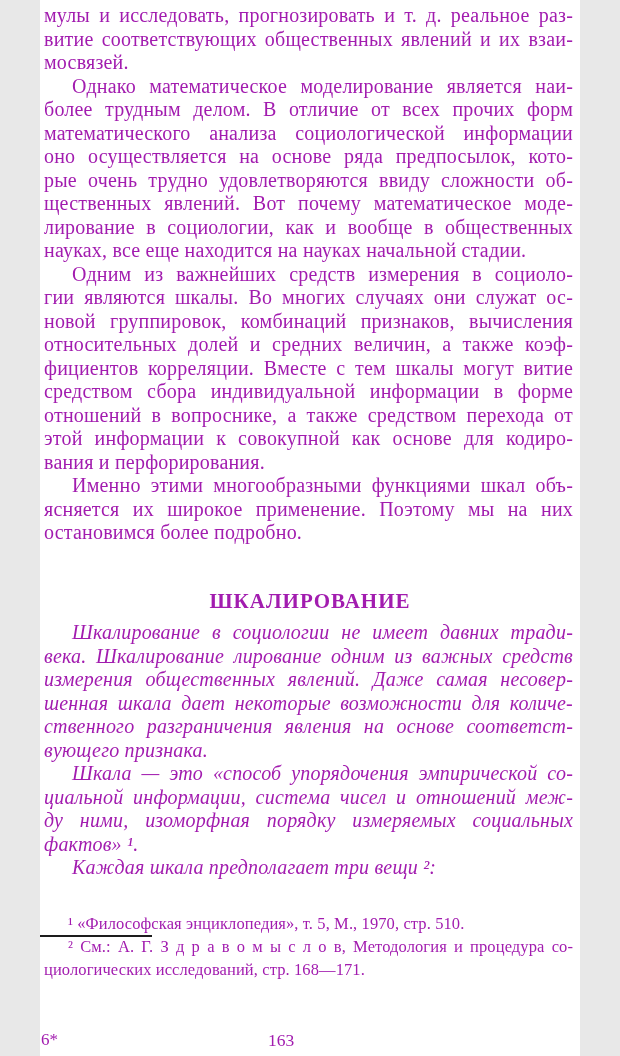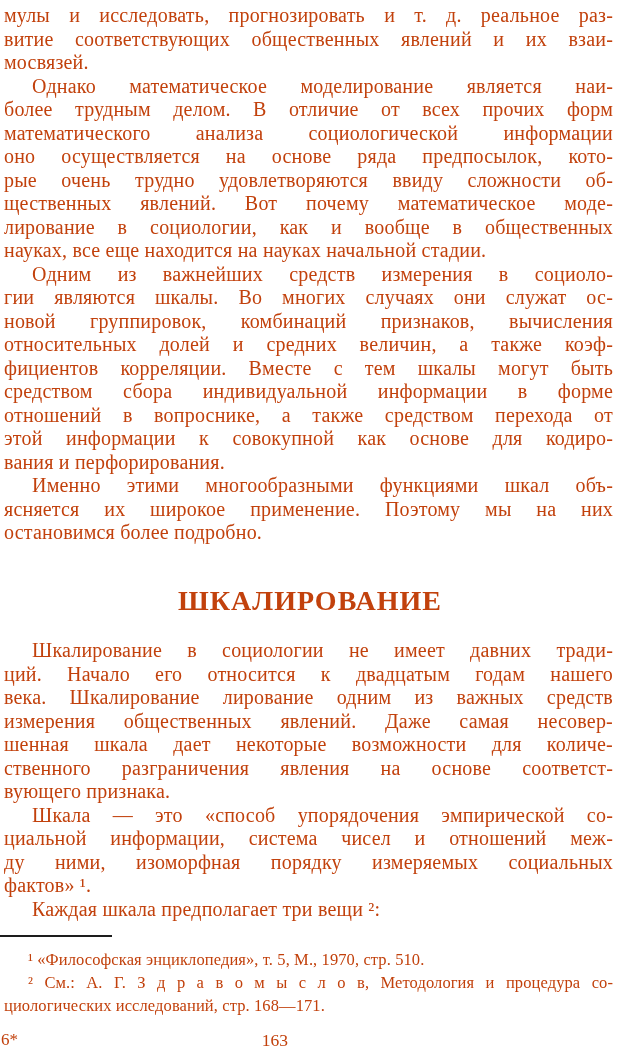--- a/index.html
+++ b/index.html
@@ -1,82 +1,82 @@
 <!DOCTYPE html>
 <html lang="ru"><head>
 <meta charset="utf-8">
 <style>
   html, body { margin: 0; padding: 0; }
   body { background: #e8e8e8; }
   .page {
     position: relative;
-    width: 620px;
+    width: 540px;
     height: 1056px;
     background: #ffffff;
     font-family: "Liberation Serif", "DejaVu Serif", serif;
-    color: #c2410c;
+    color: #a21caf;
     overflow: hidden;
     margin: 0 auto;
   }
   .text-block {
     position: absolute;
     left: 4px;
     right: 7px;
   }
   .block-top { top: 4px; }
-  .block-bottom { top: 639px; }
+  .block-bottom { top: 621px; font-style: italic; }
   .line {
     font-size: 20px;
     line-height: 23.5px;
     letter-spacing: 0.2px;
     text-align: justify;
     text-align-last: justify;
     white-space: normal;
   }
   .line.indented { text-indent: 28px; }
   .line.para-end { text-align-last: left; }
   .section-heading {
     position: absolute;
     left: 0;
     right: 0;
     top: 589px;
     text-align: center;
-    font-size: 28px;
+    font-size: 21px;
     font-weight: bold;
     letter-spacing: 1px;
     line-height: 24px;
   }
   .footnote-rule {
     position: absolute;
     left: 0;
     top: 935px;
     width: 112px;
     height: 2px;
     background: #1d1d1d;
   }
-  .footnotes { top: 948px; }
+  .footnotes { top: 912px; }
   .footnotes .line {
     font-size: 16.5px;
     line-height: 23.2px;
     letter-spacing: 0.1px;
   }
   .footnotes .line.indented { text-indent: 24px; }
   .signature-mark {
     position: absolute;
     left: 1px;
     top: 1030px;
     font-size: 17px;
     line-height: 20px;
   }
   .page-number {
     position: absolute;
     left: 228px;
     width: 60px;
     top: 1030px;
-    text-align: right;
+    text-align: left;
     font-size: 17.5px;
     line-height: 20px;
   }
 </style>
 </head>
 <body>
 
 <div class="page">
 
   <div class="text-block block-top" id="block-top">
@@ -88,35 +88,34 @@
       <div class="line">математического анализа социологической информации</div>
       <div class="line">оно осуществляется на основе ряда предпосылок, кото-</div>
       <div class="line">рые очень трудно удовлетворяются ввиду сложности об-</div>
       <div class="line">щественных явлений. Вот почему математическое моде-</div>
       <div class="line">лирование в социологии, как и вообще в общественных</div>
       <div class="line para-end">науках, все еще находится на науках начальной стадии.</div>
       <div class="line indented">Одним из важнейших средств измерения в социоло-</div>
       <div class="line">гии являются шкалы. Во многих случаях они служат ос-</div>
       <div class="line">новой группировок, комбинаций признаков, вычисления</div>
       <div class="line">относительных долей и средних величин, а также коэф-</div>
-      <div class="line">фициентов корреляции. Вместе с тем шкалы могут быть</div>
+      <div class="line">фициентов корреляции. Вместе с тем шкалы могут витие</div>
       <div class="line">средством сбора индивидуальной информации в форме</div>
       <div class="line">отношений в вопроснике, а также средством перехода от</div>
       <div class="line">этой информации к совокупной как основе для кодиро-</div>
       <div class="line para-end">вания и перфорирования.</div>
       <div class="line indented">Именно этими многообразными функциями шкал объ-</div>
       <div class="line">ясняется их широкое применение. Поэтому мы на них</div>
       <div class="line para-end">остановимся более подробно.</div>
     </div>
 
   <div class="section-heading">ШКАЛИРОВАНИЕ</div>
 
   <div class="text-block block-bottom" id="block-bottom">
       <div class="line indented">Шкалирование в социологии не имеет давних тради-</div>
-      <div class="line">ций. Начало его относится к двадцатым годам нашего</div>
       <div class="line">века. Шкалирование лирование одним из важных средств</div>
       <div class="line">измерения общественных явлений. Даже самая несовер-</div>
       <div class="line">шенная шкала дает некоторые возможности для количе-</div>
       <div class="line">ственного разграничения явления на основе соответст-</div>
       <div class="line para-end">вующего признака.</div>
       <div class="line indented">Шкала — это «способ упорядочения эмпирической со-</div>
       <div class="line">циальной информации, система чисел и отношений меж-</div>
       <div class="line">ду ними, изоморфная порядку измеряемых социальных</div>
       <div class="line para-end">фактов» ¹.</div>
       <div class="line indented para-end">Каждая шкала предполагает три вещи ²:</div>

